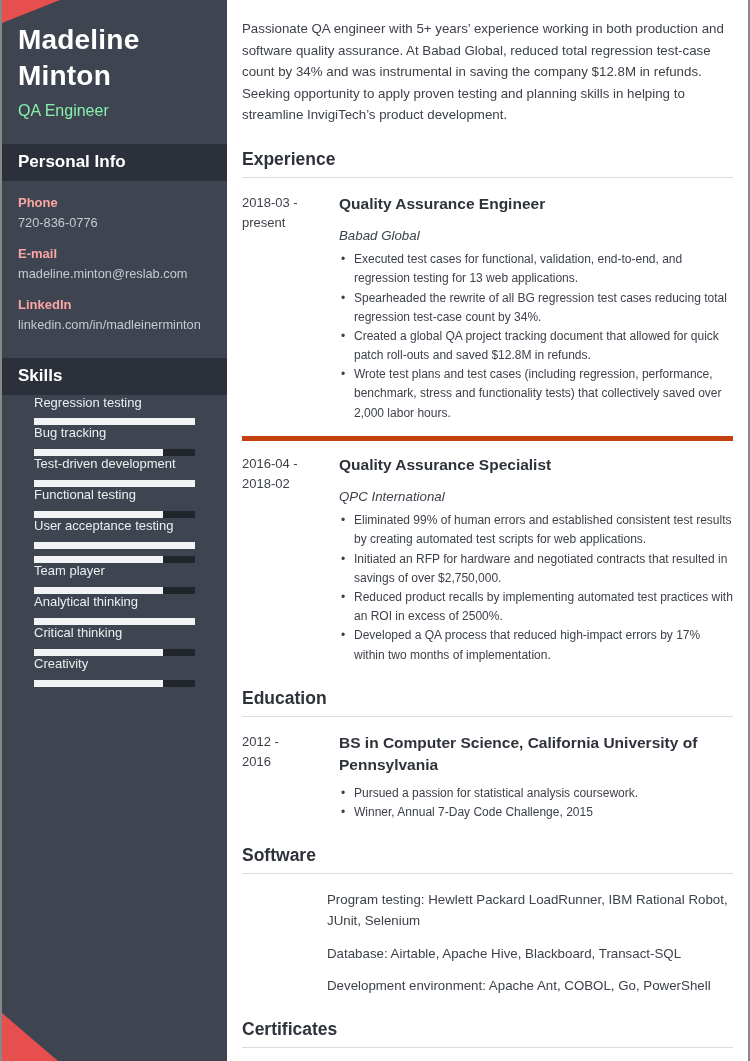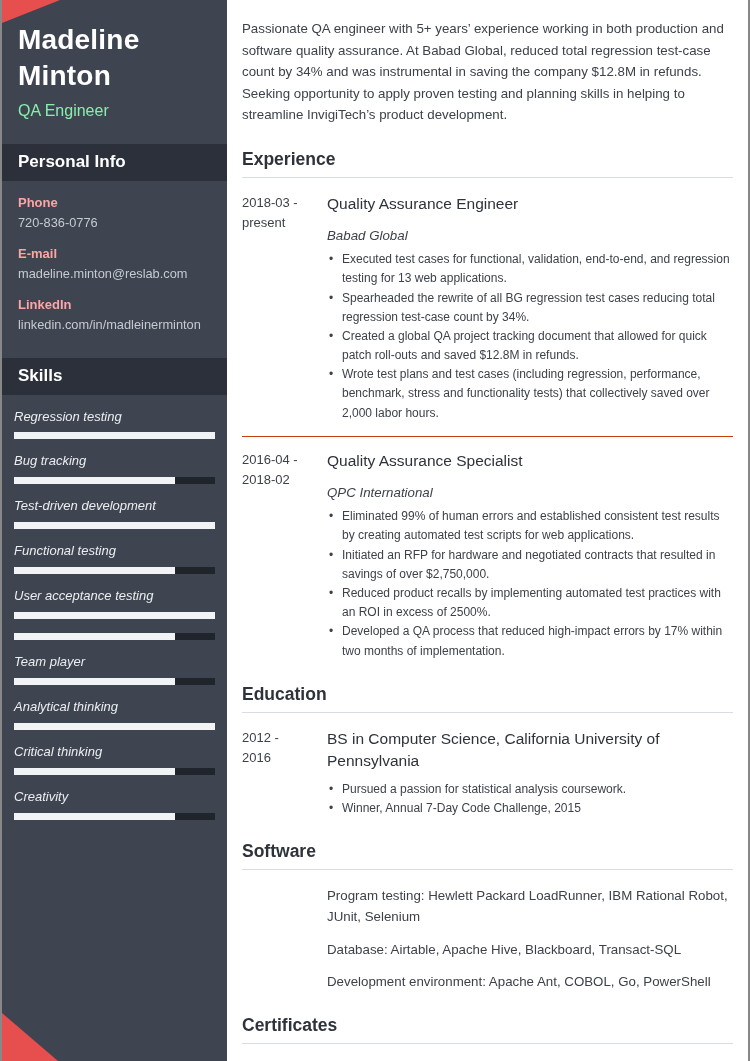--- a/index.html
+++ b/index.html
@@ -36,38 +36,38 @@
   .name{padding:0 16px;font-size:28px;font-weight:bold;line-height:1.3;letter-spacing:.2px;}
   .name span{display:block;}
   .role{padding:0 16px;margin-top:7px;font-size:16px;color:#86efac;}
   .band{
     margin-top:24px;background:var(--band-bg);
     padding:8px 16px 9px 16px;font-size:17px;font-weight:bold;
   }
   .info-item{padding:0 16px;margin-top:14px;}
   .info-label{font-size:13px;font-weight:bold;color:#fca5a5;}
   .info-value{font-size:12.8px;color:#c6cad1;margin-top:4px;line-height:1.4;word-break:break-all;}
-  .skill{padding:0 12px;margin-top:14px;font-style:italic;}
+  .skill{padding:0 32px;}
   .skill-label{font-size:13px;color:#eceef0;line-height:1.3;}
   .skill-bar{margin-top:7px;height:7px;background:#20242b;overflow:hidden;}
   .skill-fill{height:100%;background:#f2f3f5;}
   
   .main{flex:1;padding:18px 15px 0 15px;color:var(--main-text);}
   .summary{font-size:13.3px;line-height:1.62;}
   .section{margin-top:23px;}
   .section-title{
     font-size:17.5px;font-weight:bold;color:var(--head-text);
     padding-bottom:7px;border-bottom:1px solid var(--rule);margin-bottom:15px;
   }
-  .entry{display:flex;margin-bottom:4px;}
-  .entry.with-divider{border-top:1px solid #c2410c;padding-top:13px;margin-top:13px;}
+  .entry{display:flex;margin-bottom:4px;gap:12px;}
+  .entry.with-divider{border-top:5px solid #c2410c;padding-top:13px;margin-top:13px;}
   .entry-dates{width:85px;flex-shrink:0;font-size:13px;line-height:1.55;}
   .entry-dates span{display:block;}
   .entry-body{flex:1;}
-  .entry-title{font-size:15.5px;font-weight:normal;color:var(--head-text);line-height:1.45;}
+  .entry-title{font-size:15.5px;font-weight:bold;color:var(--head-text);line-height:1.45;}
   .entry-company{font-style:italic;font-size:13.3px;margin-top:13px;}
   ul.bullets{list-style:none;margin-top:7px;}
   ul.bullets li{
     position:relative;padding-left:15px;font-size:12px;line-height:1.6;
   }
   ul.bullets li::before{content:"\2022";position:absolute;left:2px;}
   .plain-lines{margin-left:85px;}
   .plain-line{font-size:13.3px;line-height:1.6;margin-bottom:11px;}
 </style>
 </head>

